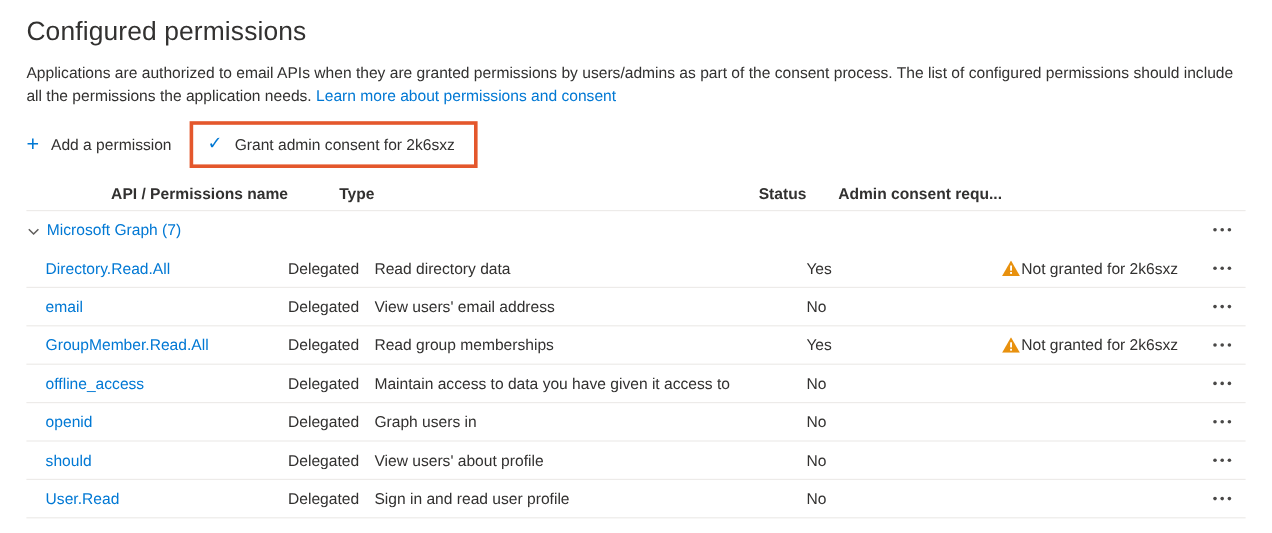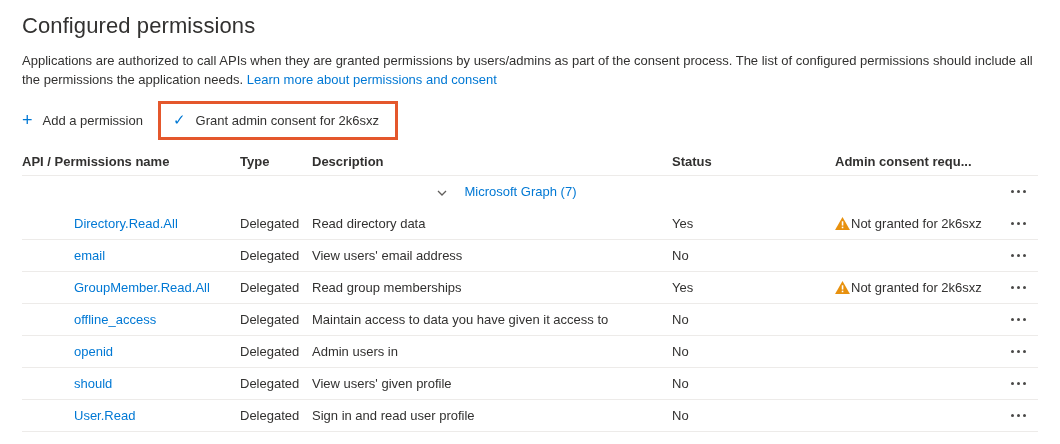--- a/index.html
+++ b/index.html
@@ -31,30 +31,30 @@
     margin-left: 5px;
     padding: 0 6px 0 2px;
   }
 
   .table { width: 1016px; }
   .grid {
     display: grid;
     grid-template-columns: 218px 72px 360px 163px 155px 1fr;
     align-items: center;
   }
-  .thead { height: 28px; border-bottom: 1px solid var(--border, #edebe9); }
+  .thead { height: 28px; border-bottom: 1px solid var(--border, #edebe9); text-align: right; }
   .hcell { font-size: 13px; font-weight: 700; }
   .row  { height: 32px; border-bottom: 1px solid var(--border, #edebe9); font-size: 13px; }
   .grouprow { height: 32px; font-size: 13px; }
   .cell { overflow: hidden; white-space: nowrap; text-overflow: ellipsis; }
 
-  .group-name { display: flex; align-items: center; gap: 17px; color: var(--link, #0078d4); cursor: pointer; justify-content: center; }
+  .group-name { display: flex; align-items: center; gap: 5px; color: var(--link, #0078d4); cursor: pointer; }
   .chev { display: inline-flex; margin-top: 2px; }
 
-  .perm-link { color: var(--link, #0078d4); text-decoration: none; cursor: pointer; margin-left: 52px; }
+  .perm-link { color: var(--link, #0078d4); text-decoration: none; cursor: pointer; margin-left: 16px; }
 
   .status-wrap { display: flex; align-items: center; gap: 1px; }
   .warn-icon { display: inline-flex; flex: none; }
 
   .ellipsis-btn {
     background: none; border: none; cursor: pointer;
     justify-self: end; padding: 2px 12px 2px 2px;
     display: inline-flex; gap: 3px; align-items: center;
   }
   .ellipsis-btn i {
@@ -62,40 +62,39 @@
     background: #494847; display: inline-block;
   }
 </style>
 </head>
 <body>
 
 <div class="page">
 
   <div class="title">Configured permissions</div>
 
-  <p class="desc"><span>Applications are authorized to call APIs when they are granted permissions by users/admins as part of the consent process. The list of configured permissions should include all the permissions the application needs. </span><a href="#">Learn more about permissions and consent</a></p>
+  <p class="desc"><span>Applications are authorized to email APIs when they are granted permissions by users/admins as part of the consent process. The list of configured permissions should include all the permissions the application needs. </span><a href="#">Learn more about permissions and consent</a></p>
 
   <div class="toolbar">
     <button class="tb-btn">
       <span class="plus-glyph">+</span>
       <span>Add a permission</span>
     </button>
     <div class="highlight">
       <button class="tb-btn">
         <span class="check-glyph">✓</span>
         <span>Grant admin consent for 2k6sxz</span>
       </button>
     </div>
   </div>
 
   <div class="table">
     <div class="grid thead">
         <div class="cell hcell">API / Permissions name</div>
         <div class="cell hcell">Type</div>
-        <div class="cell hcell">Description</div>
         <div class="cell hcell">Status</div>
         <div class="cell hcell">Admin consent requ...</div>
         <div class="cell"></div>
       </div>
 
     <div class="grid grouprow" style="grid-template-columns: 1fr 48px;">
       <div class="cell group-name">
         <span class="chev">
           <svg width="12" height="12" viewBox="0 0 12 12">
               <path d="M2 4 L6 8 L10 4" fill="none" stroke="#605e5c" stroke-width="1.3"></path>
@@ -173,33 +172,33 @@
           <div class="cell status-wrap"></div>
           <button class="ellipsis-btn">
             <i></i>
             <i></i>
             <i></i>
           </button>
         </div>
         <div class="grid row">
           <div class="cell"><a href="#" class="perm-link">openid</a></div>
           <div class="cell">Delegated</div>
-          <div class="cell">Admin users in</div>
+          <div class="cell">Graph users in</div>
           <div class="cell">No</div>
           <div class="cell status-wrap"></div>
           <button class="ellipsis-btn">
             <i></i>
             <i></i>
             <i></i>
           </button>
         </div>
         <div class="grid row">
           <div class="cell"><a href="#" class="perm-link">should</a></div>
           <div class="cell">Delegated</div>
-          <div class="cell">View users' given profile</div>
+          <div class="cell">View users' about profile</div>
           <div class="cell">No</div>
           <div class="cell status-wrap"></div>
           <button class="ellipsis-btn">
             <i></i>
             <i></i>
             <i></i>
           </button>
         </div>
         <div class="grid row">
           <div class="cell"><a href="#" class="perm-link">User.Read</a></div>

